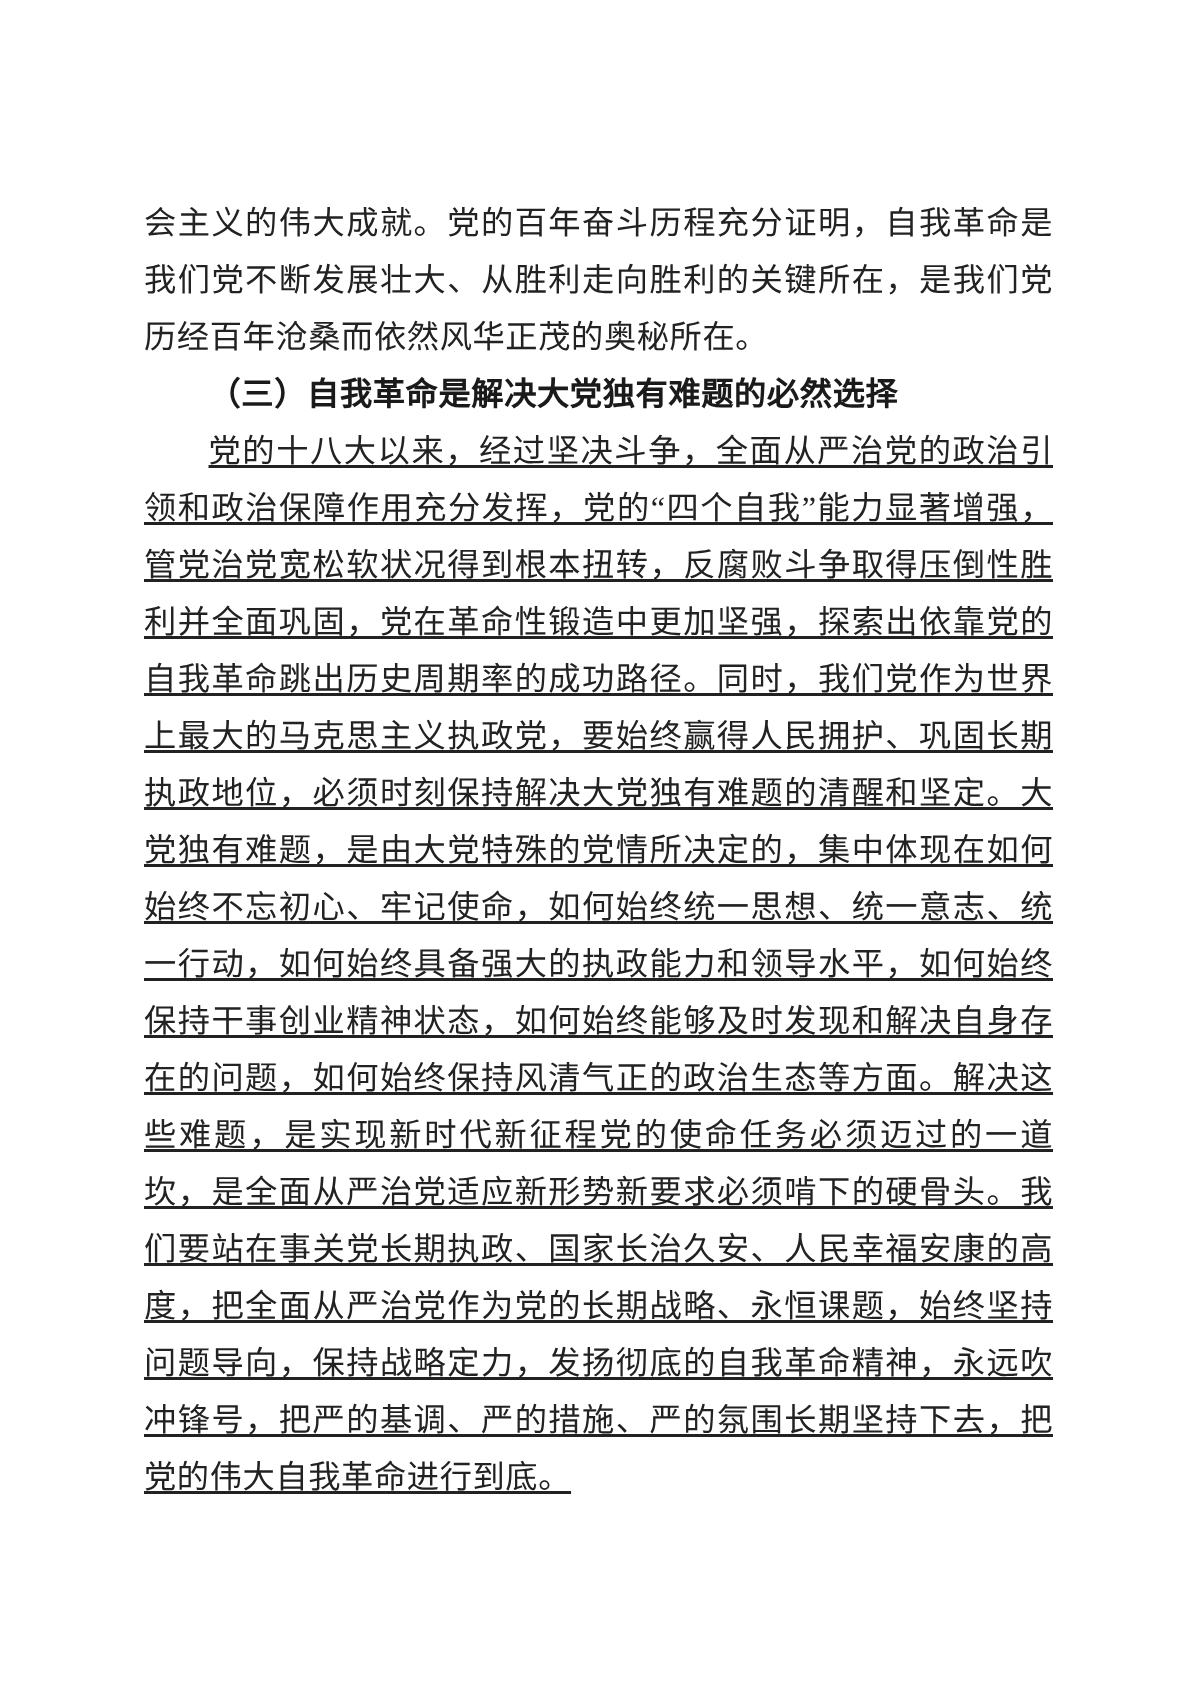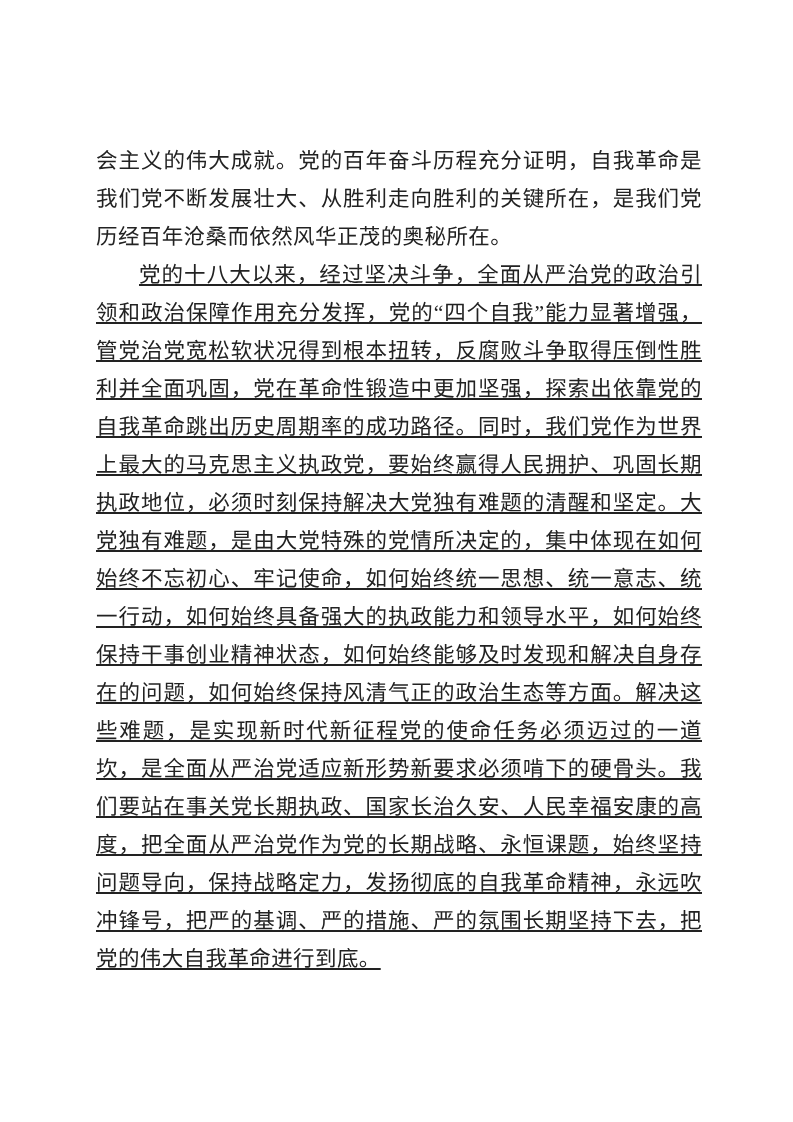--- a/index.html
+++ b/index.html
@@ -12,21 +12,21 @@
     width: 793px;
     height: 1122px;
     background: #ffffff;
     overflow: hidden;
     box-sizing: border-box;
     font-family: "Liberation Serif", serif;
   }
   .content {
     position: absolute;
     left: 96px;
-    top: 142px;
+    top: 130px;
     width: 606px;
     color: #222222;
     font-size: 21.5px;
     line-height: 38px;
     letter-spacing: 0.4px;
     text-align: justify;
     text-align-last: left;
   }
   .para {
     margin: 0;
@@ -47,15 +47,16 @@
     text-indent: 2em;
     color: #1a1a1a;
   }
 </style>
 </head>
 <body>
 
 <div class="page">
   <div class="content">
     <p class="para">会主义的伟大成就。党的百年奋斗历程充分证明，自我革命是我们党不断发展壮大、从胜利走向胜利的关键所在，是我们党历经百年沧桑而依然风华正茂的奥秘所在。</p>
+    <h3 class="section-heading">（三）自我革命是解决大党独有难题的必然选择</h3>
     <p class="para indented">党的十八大以来，经过坚决斗争，全面从严治党的政治引领和政治保障作用充分发挥，党的“四个自我”能力显著增强，管党治党宽松软状况得到根本扭转，反腐败斗争取得压倒性胜利并全面巩固，党在革命性锻造中更加坚强，探索出依靠党的自我革命跳出历史周期率的成功路径。同时，我们党作为世界上最大的马克思主义执政党，要始终赢得人民拥护、巩固长期执政地位，必须时刻保持解决大党独有难题的清醒和坚定。大党独有难题，是由大党特殊的党情所决定的，集中体现在如何始终不忘初心、牢记使命，如何始终统一思想、统一意志、统一行动，如何始终具备强大的执政能力和领导水平，如何始终保持干事创业精神状态，如何始终能够及时发现和解决自身存在的问题，如何始终保持风清气正的政治生态等方面。解决这些难题，是实现新时代新征程党的使命任务必须迈过的一道坎，是全面从严治党适应新形势新要求必须啃下的硬骨头。我们要站在事关党长期执政、国家长治久安、人民幸福安康的高度，把全面从严治党作为党的长期战略、永恒课题，始终坚持问题导向，保持战略定力，发扬彻底的自我革命精神，永远吹冲锋号，把严的基调、严的措施、严的氛围长期坚持下去，把党的伟大自我革命进行到底。</p>
   </div>
 </div>
 
 </body></html>

